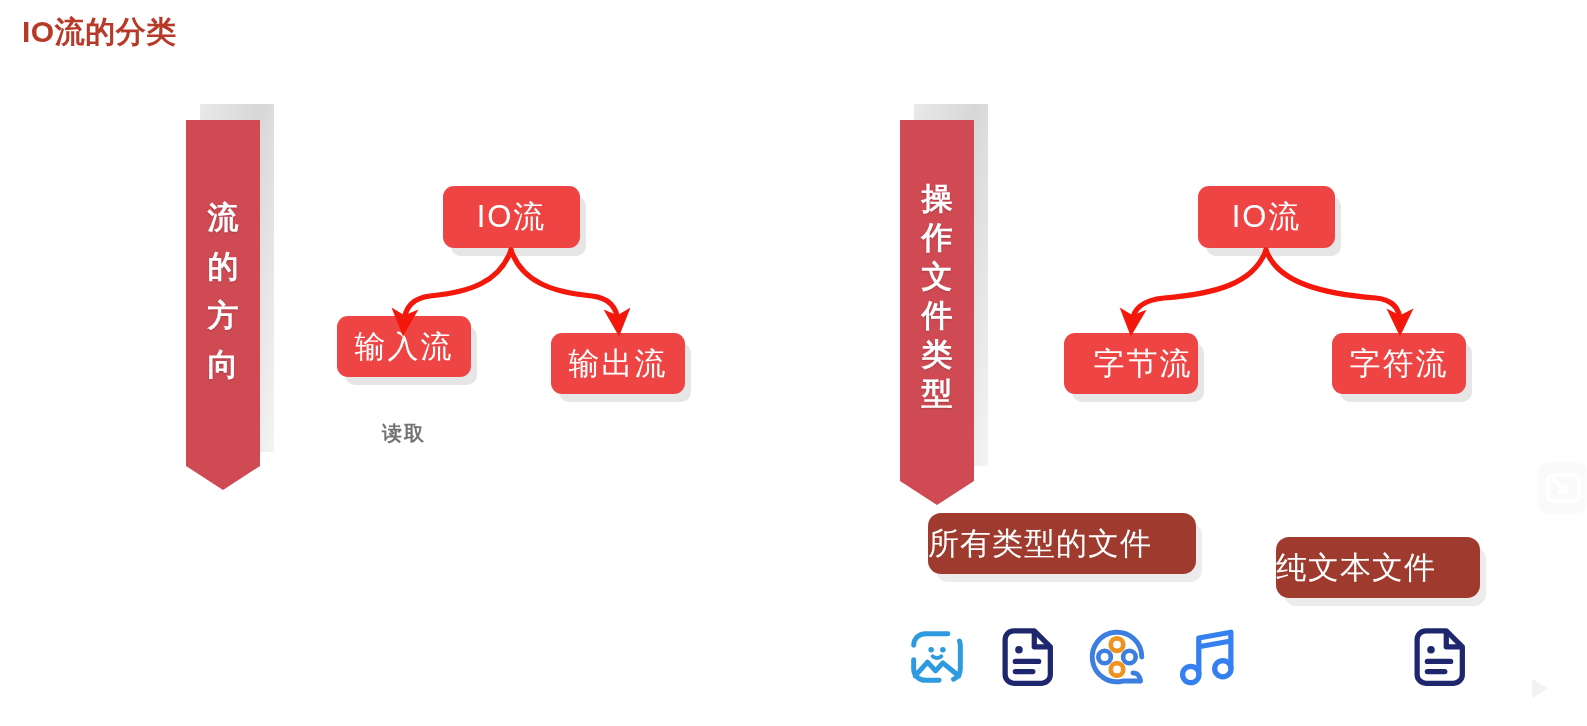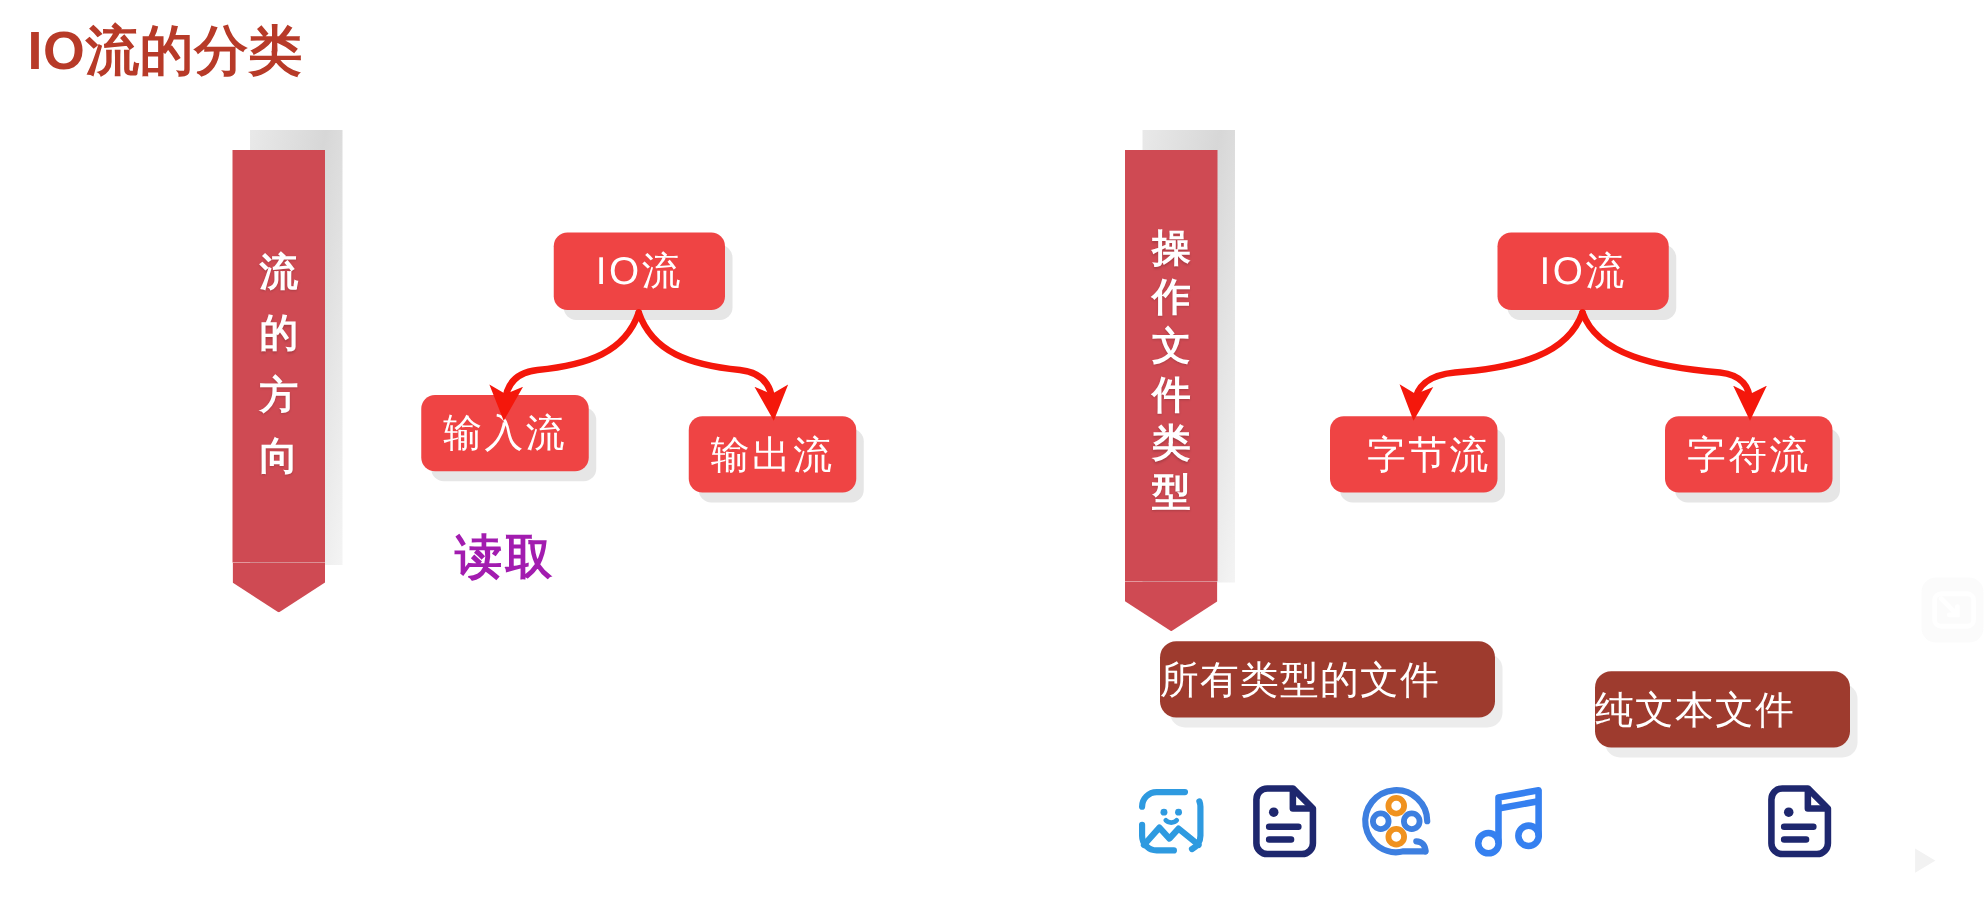--- a/index.html
+++ b/index.html
@@ -7,21 +7,21 @@
     width: 1587px; height: 726px;
     background: #ffffff;
     font-family: "Liberation Sans", "DejaVu Sans", sans-serif;
     overflow: hidden;
   }
   #slide { position: relative; width: 1587px; height: 726px; background: #fff; }
 
   
   .slide-title {
     position: absolute; left: 22px; top: 12px;
-    font-size: 43px; font-weight: bold; letter-spacing: 0.5px;
+    font-size: 30px; font-weight: bold; letter-spacing: 0.5px;
     color: #b73a28;
   }
 
   
   .ribbon { position: absolute; width: 74px; }
   .ribbon-shadow {
     position: absolute; left: 14px; top: -16px;
     width: 74px; height: 100%;
     background: linear-gradient(100deg, #e9e9e9 0%, #d7d7d7 45%, #f4f4f4 100%);
     filter: blur(0.6px);
@@ -62,21 +62,21 @@
     border-radius: 13px;
     color: #ffffff;
     display: flex; align-items: center; justify-content: flex-start;
     font-size: 31px; letter-spacing: 1px;
     box-shadow: 7px 9px 0 -1px #ececec;
   }
 
   
   .caption {
     position: absolute;
-    font-size: 38px; font-weight: bold; color: #a21caf;
+    font-size: 20px; font-weight: bold; color: #737373;
     letter-spacing: 2px;
     text-align: center;
   }
 
   
   .arrows { position: absolute; left: 0; top: 0; width: 1587px; height: 726px; pointer-events: none; }
 
   
   .icon-row { position: absolute; display: flex; align-items: center; }
   .file-icon { display: block; }

